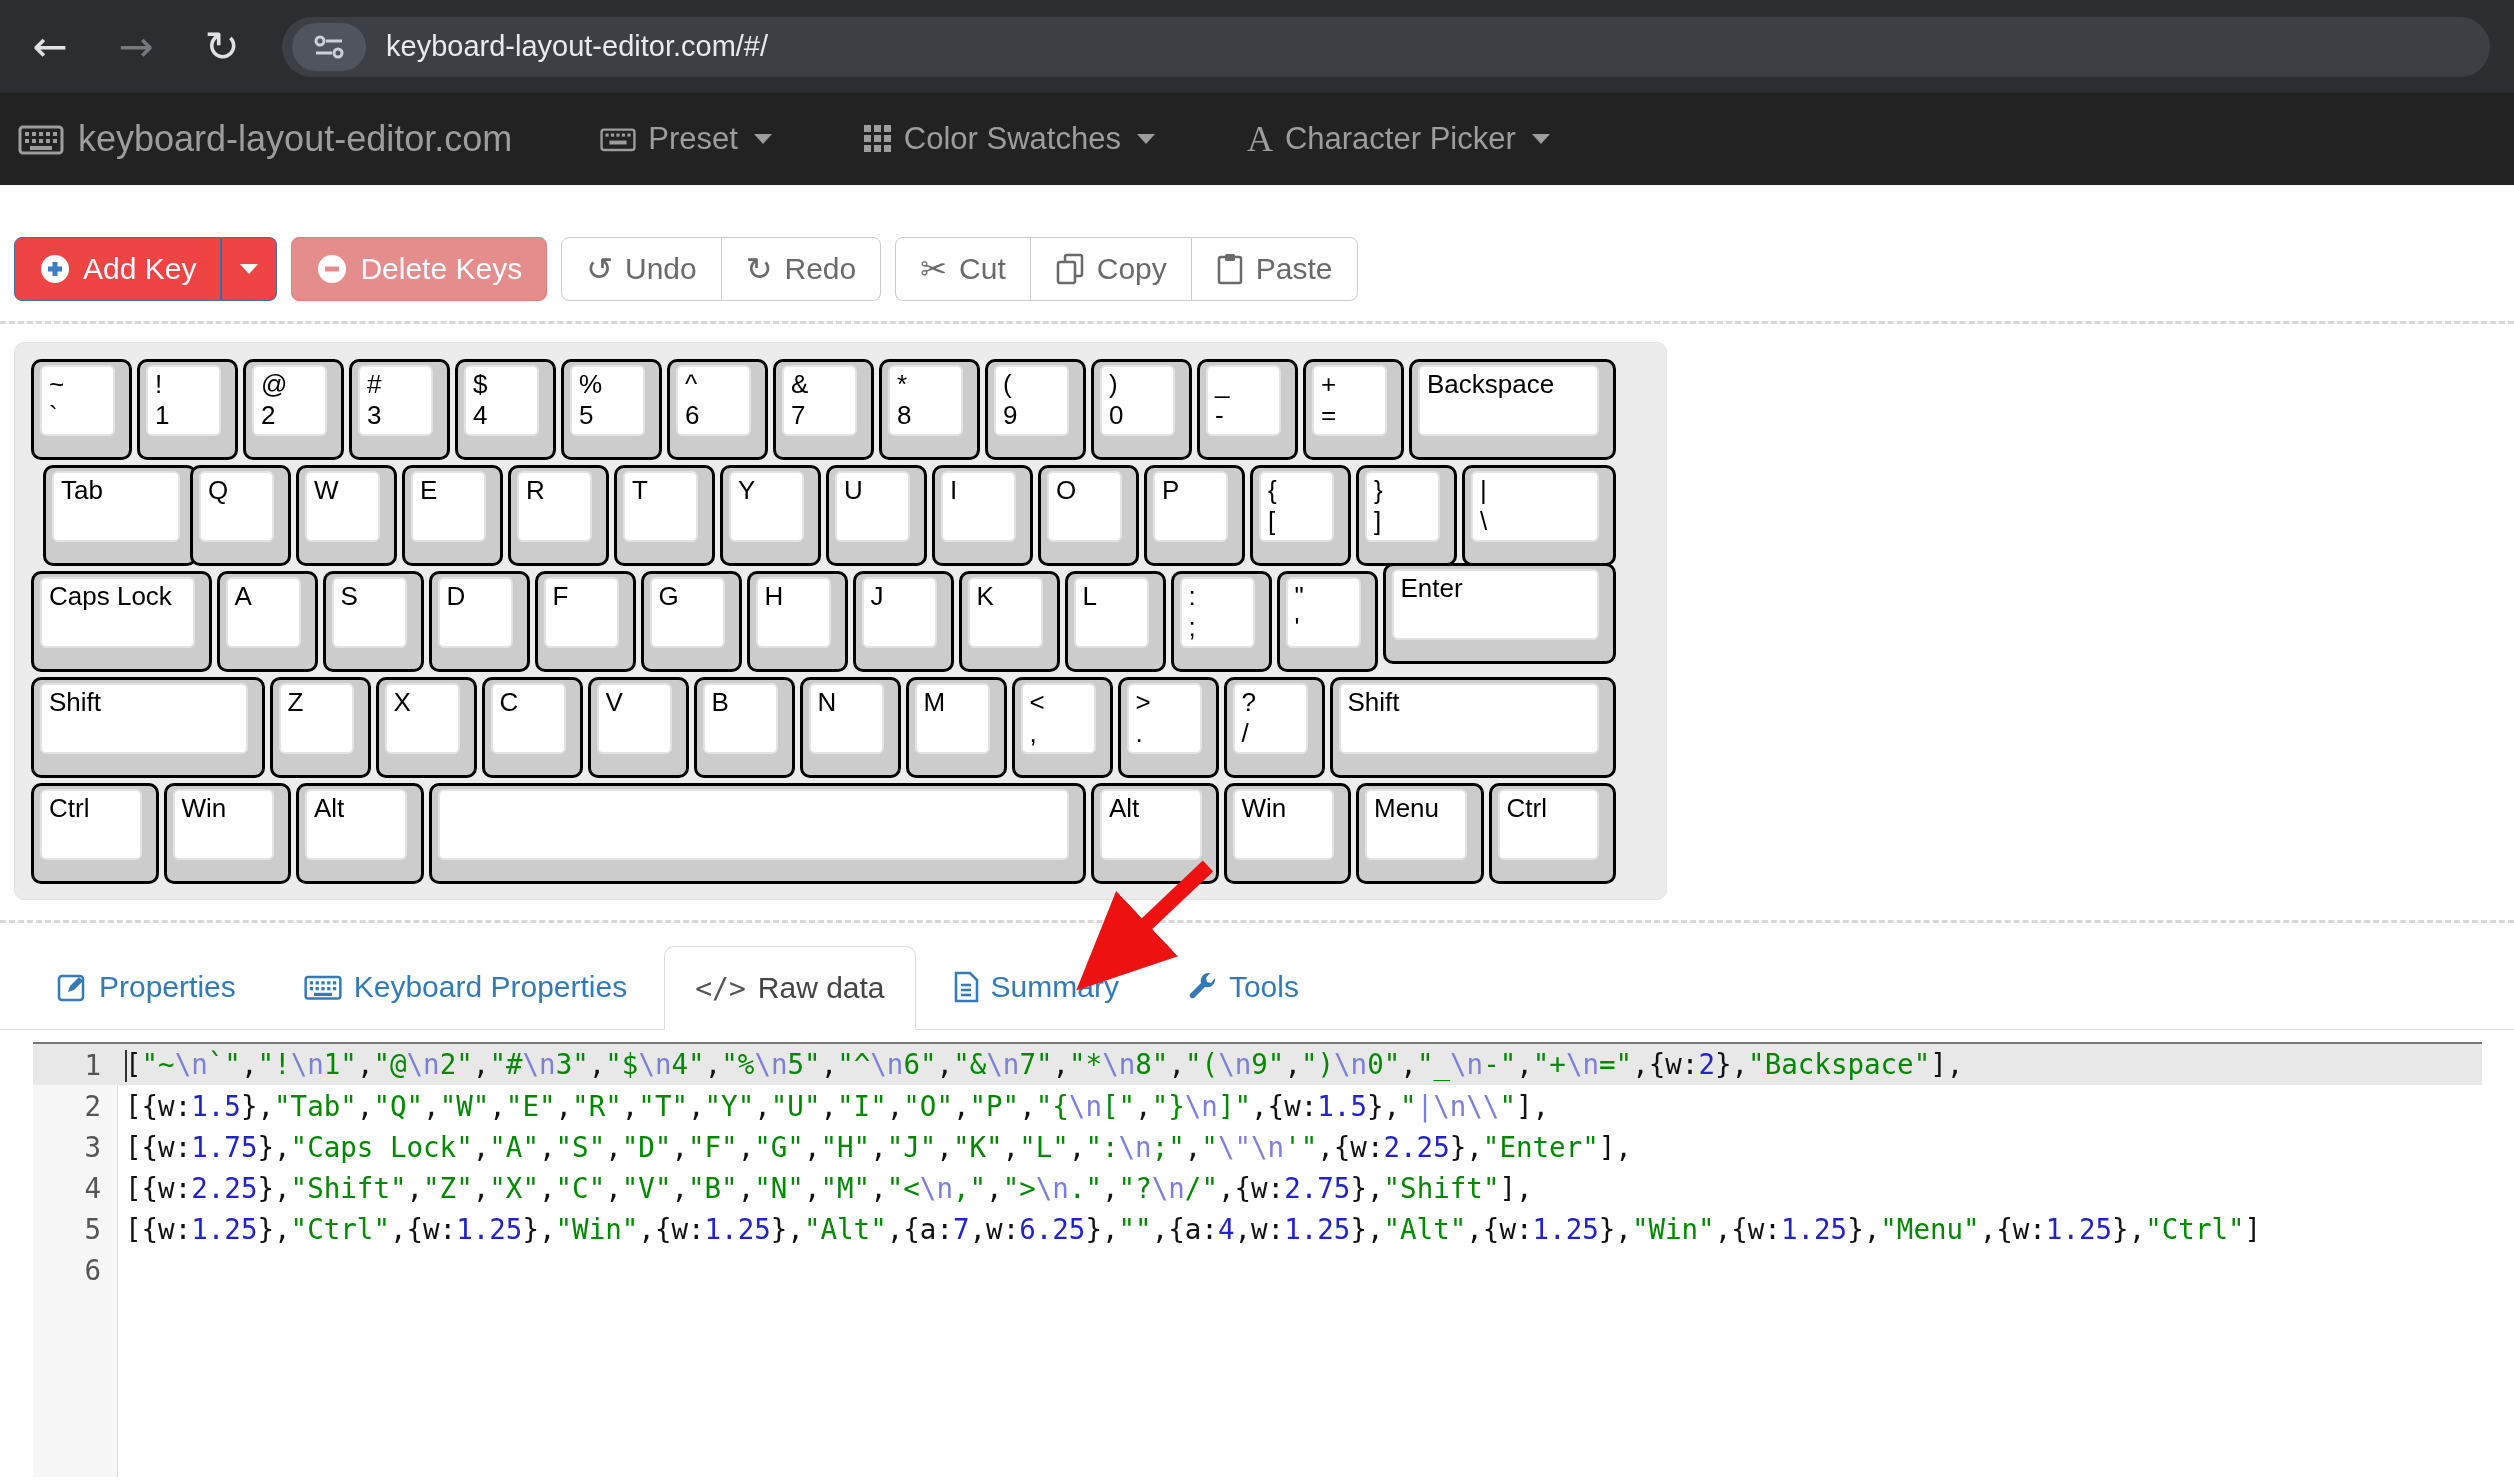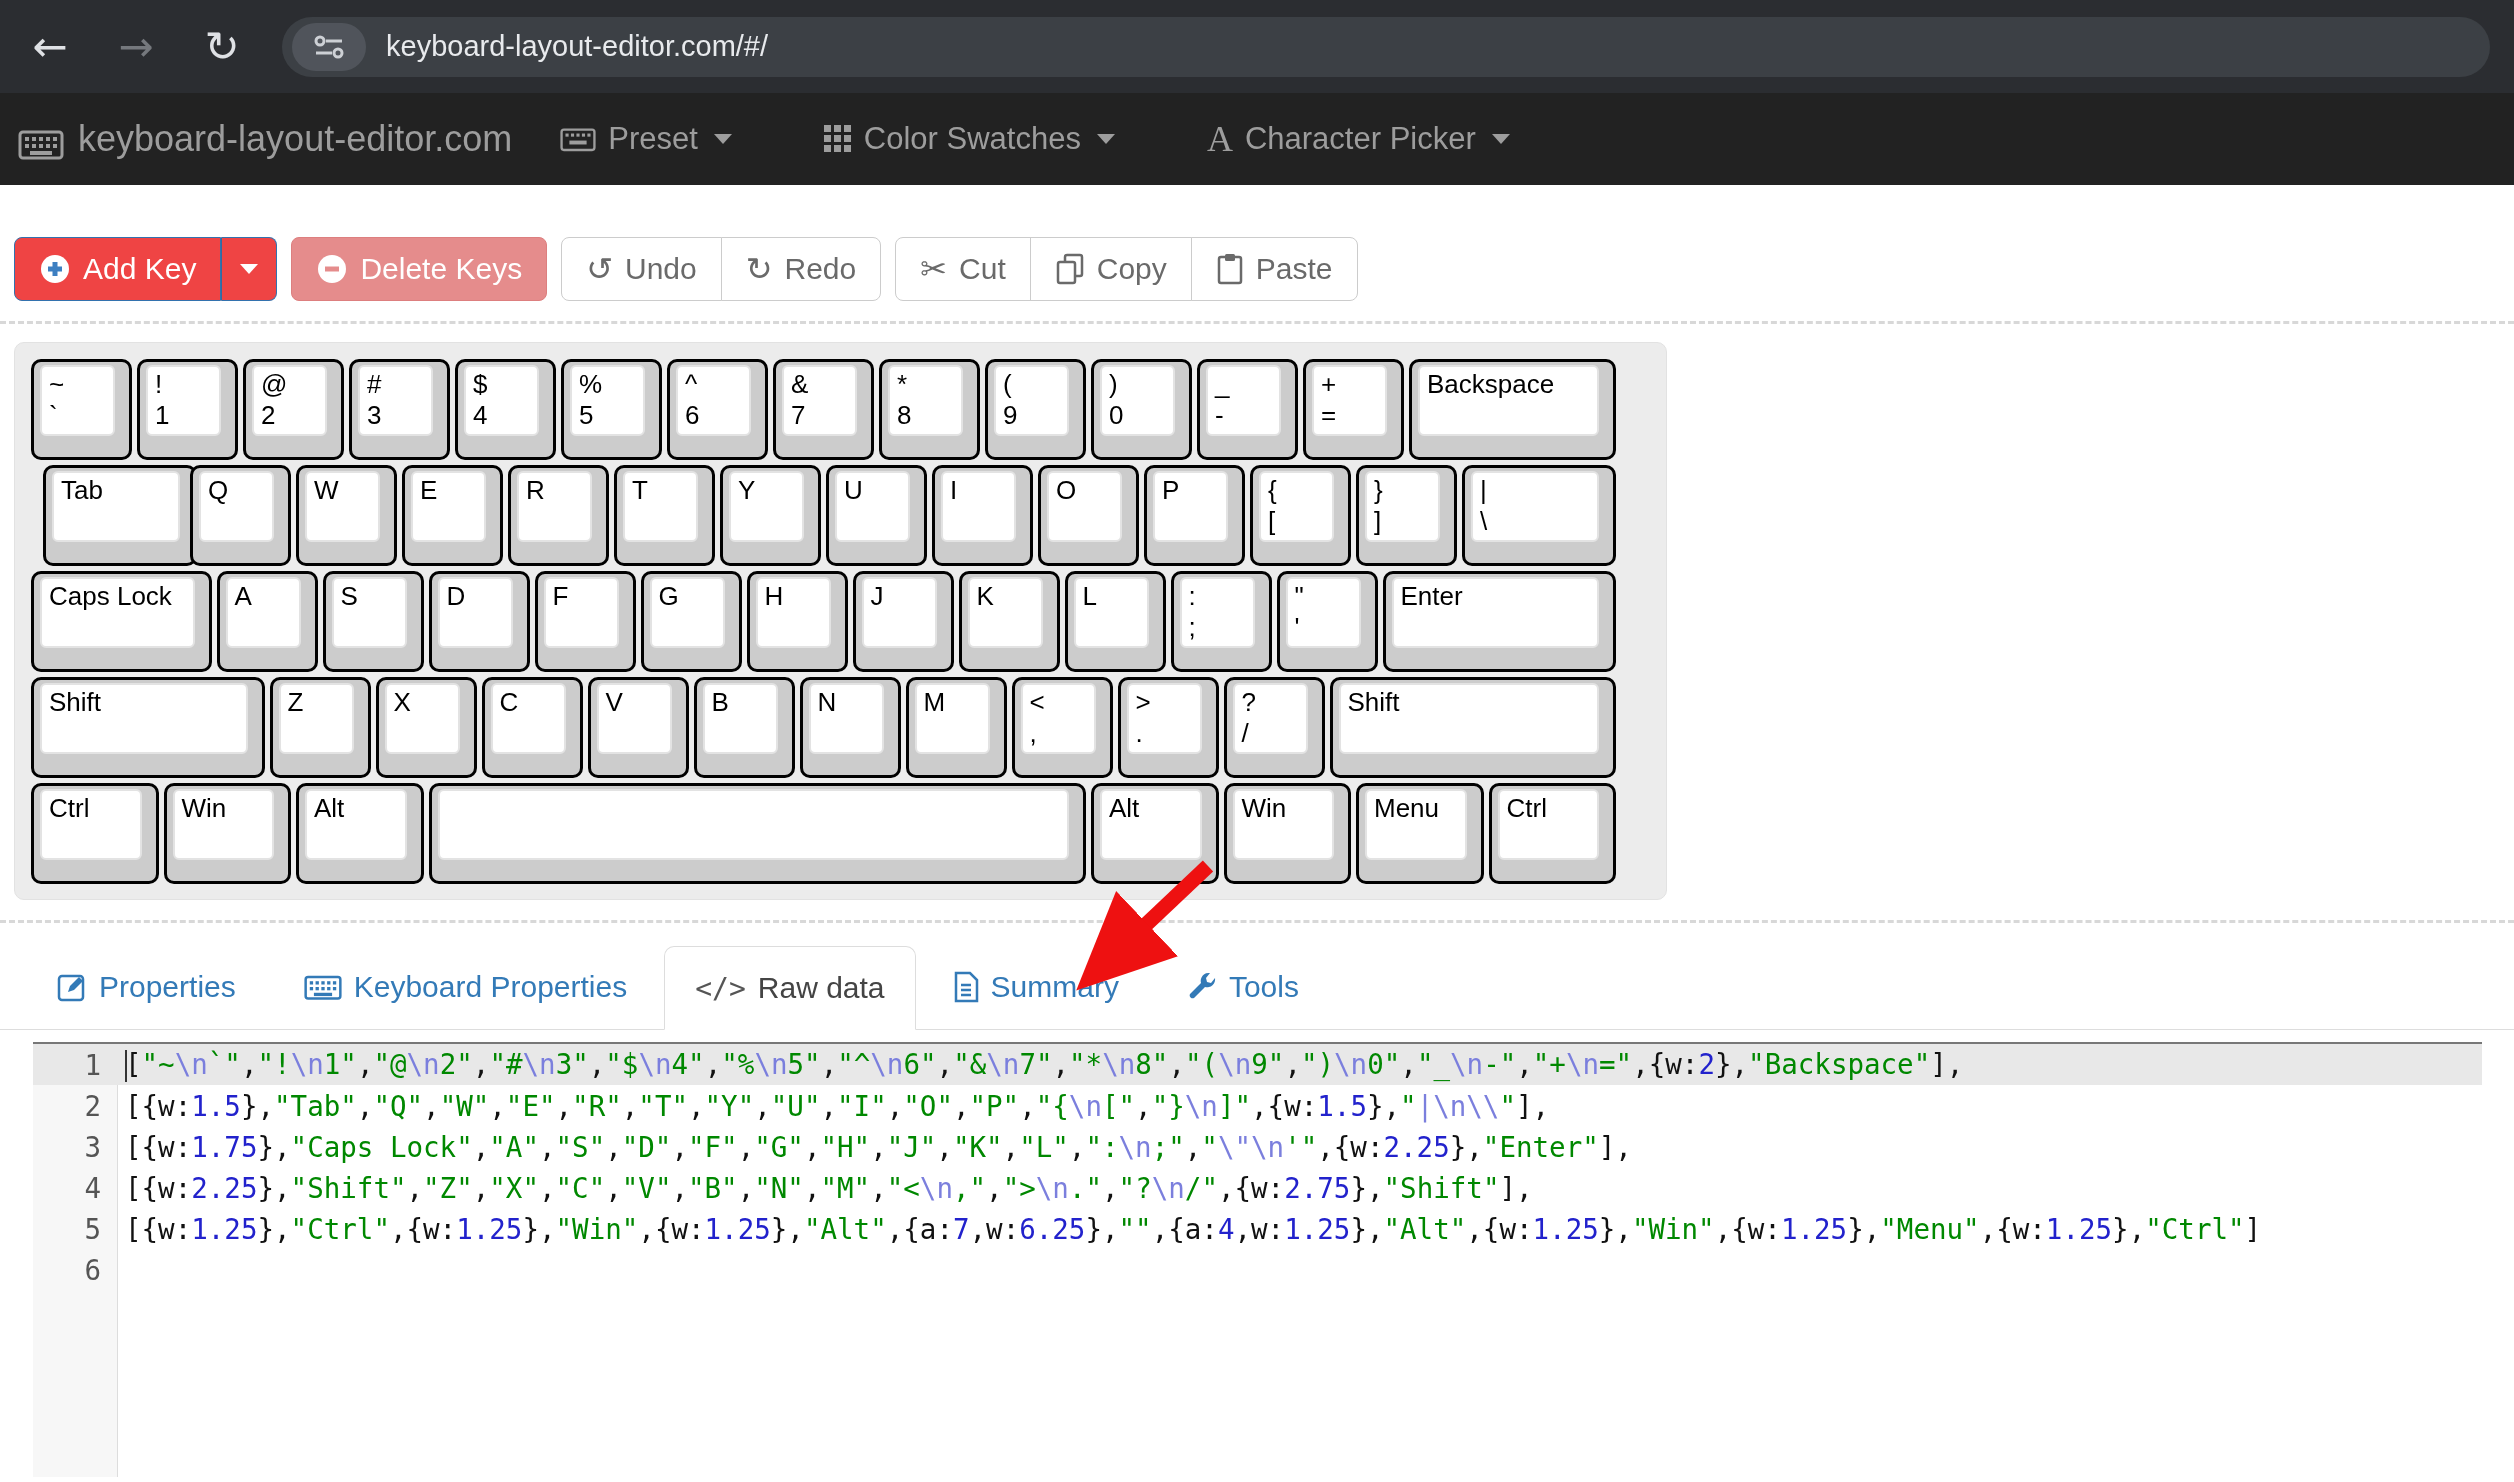--- a/index.html
+++ b/index.html
@@ -9,21 +9,21 @@
   
   .browser-bar { height: 93px; background: #2b2d31; display: flex; align-items: center; padding: 0 24px; gap: 34px; }
   .nav-glyph { font-family: "DejaVu Sans", sans-serif; font-size: 42px; color: #dfe1e5; width: 52px; text-align: center; cursor: pointer; }
   .nav-glyph.dim { color: #75787d; }
   .url-pill { flex: 1; height: 60px; background: #3c4045; border-radius: 30px; display: flex; align-items: center; padding: 0 10px; gap: 20px; }
   .url-chip { width: 74px; height: 48px; background: #50545b; border-radius: 24px; display: flex; align-items: center; justify-content: center; }
   .url-text { color: #e8eaed; font-size: 29px; }
 
   
   .site-nav { height: 92px; background: #222; display: flex; align-items: center; padding: 0 18px; color: #9d9d9d; }
-  .brand { display: flex; align-items: flex-end; gap: 14px; font-size: 36px; margin-right: 48px; cursor: pointer; }
+  .brand { display: flex; align-items: center; gap: 14px; font-size: 36px; margin-right: 88px; cursor: pointer; }
   .nav-items { display: flex; align-items: center; gap: 92px; }
   .nav-item { display: flex; align-items: center; gap: 12px; font-size: 31px; cursor: pointer; }
   .caret { width: 0; height: 0; border-left: 9px solid transparent; border-right: 9px solid transparent; border-top: 10px solid #9d9d9d; margin-left: 4px; }
   .nav-a-glyph { font-family: "Liberation Serif", serif; font-size: 36px; }
 
   
   .toolbar { display: flex; align-items: center; padding: 52px 0 0 14px; gap: 14px; }
   .btn { height: 64px; display: inline-flex; align-items: center; gap: 12px; font-size: 30px; padding: 0 24px; border: 1px solid transparent; border-radius: 8px; cursor: pointer; background: #fff; }
   .btn-blue { background: #ef4444; border-color: #3372ae; color: #fff; }
   .btn-pink { background: #e58c8c; border-color: #dd7f7f; color: #fff; }
@@ -429,21 +429,21 @@
           <div>:</div>
           <div>;</div>
         </div>
       </div>
       <div class="key" style="left: 1261.5px; top: 228px; width: 101px; height: 101px;">
         <div class="key-inner">
           <div>"</div>
           <div>'</div>
         </div>
       </div>
-      <div class="key" style="left: 1367.5px; top: 228px; width: 233.5px; height: 101px;">
+      <div class="key" style="left: 1367.5px; top: 220px; width: 233.5px; height: 101px;">
         <div class="key-inner">
           <div>Enter</div>
         </div>
       </div>
       <div class="key" style="left: 16px; top: 334px; width: 233.5px; height: 101px;">
         <div class="key-inner">
           <div>Shift</div>
         </div>
       </div>
       <div class="key" style="left: 254.5px; top: 334px; width: 101px; height: 101px;">

